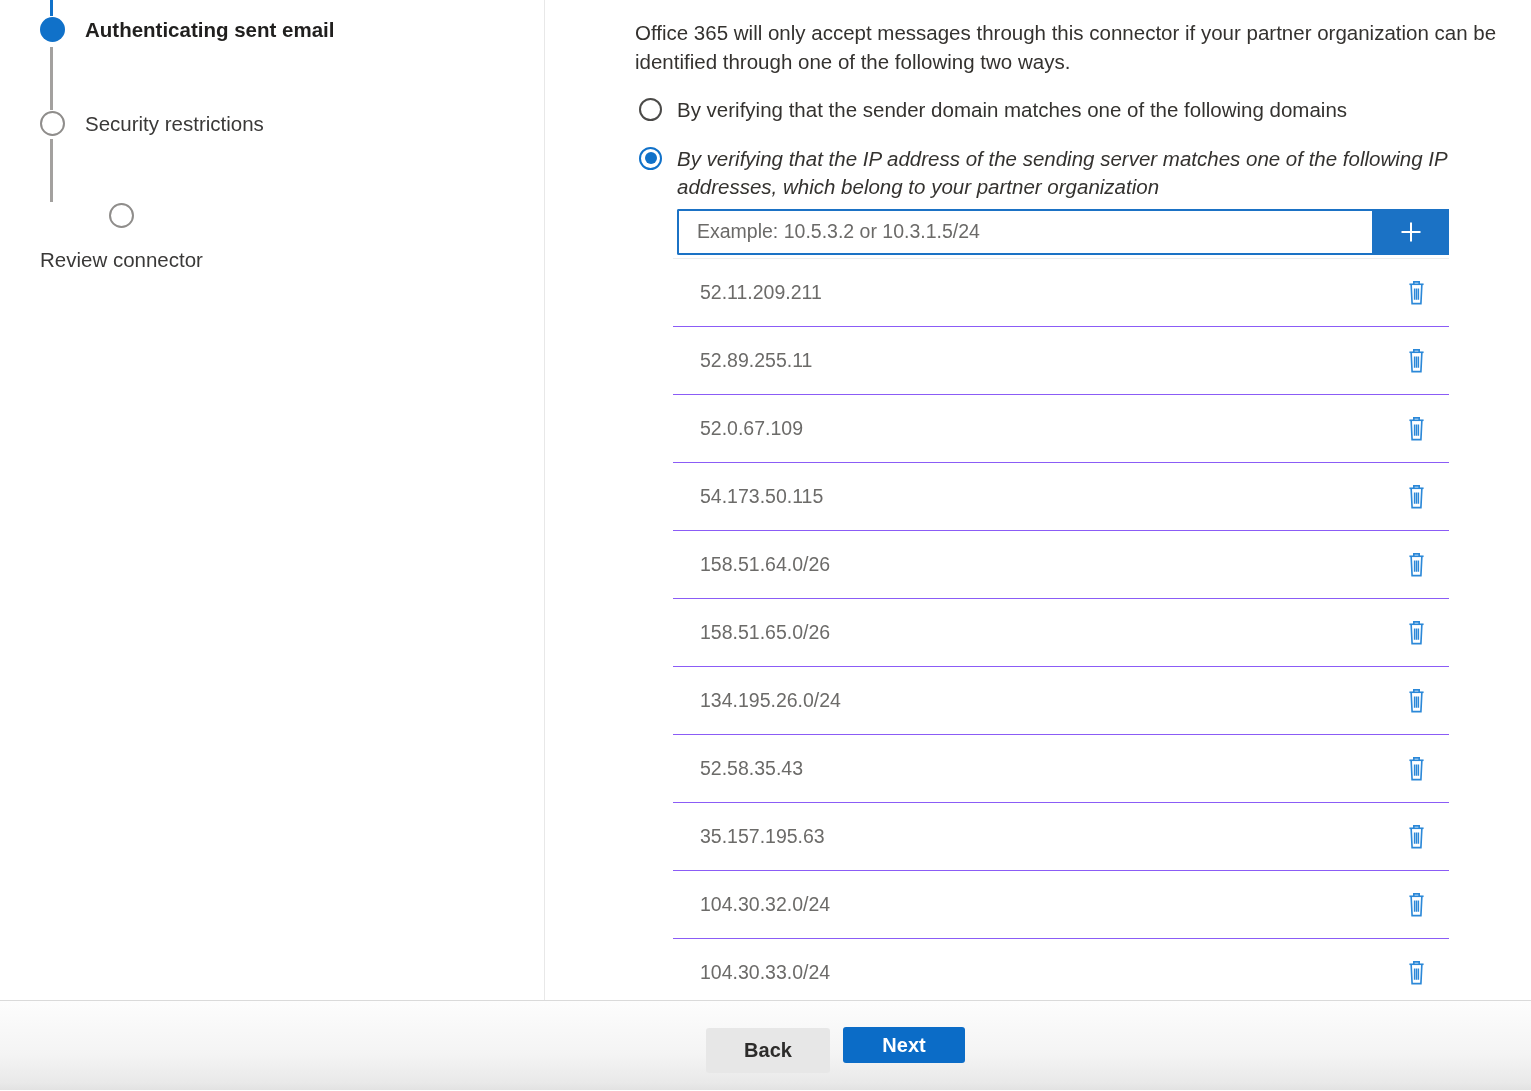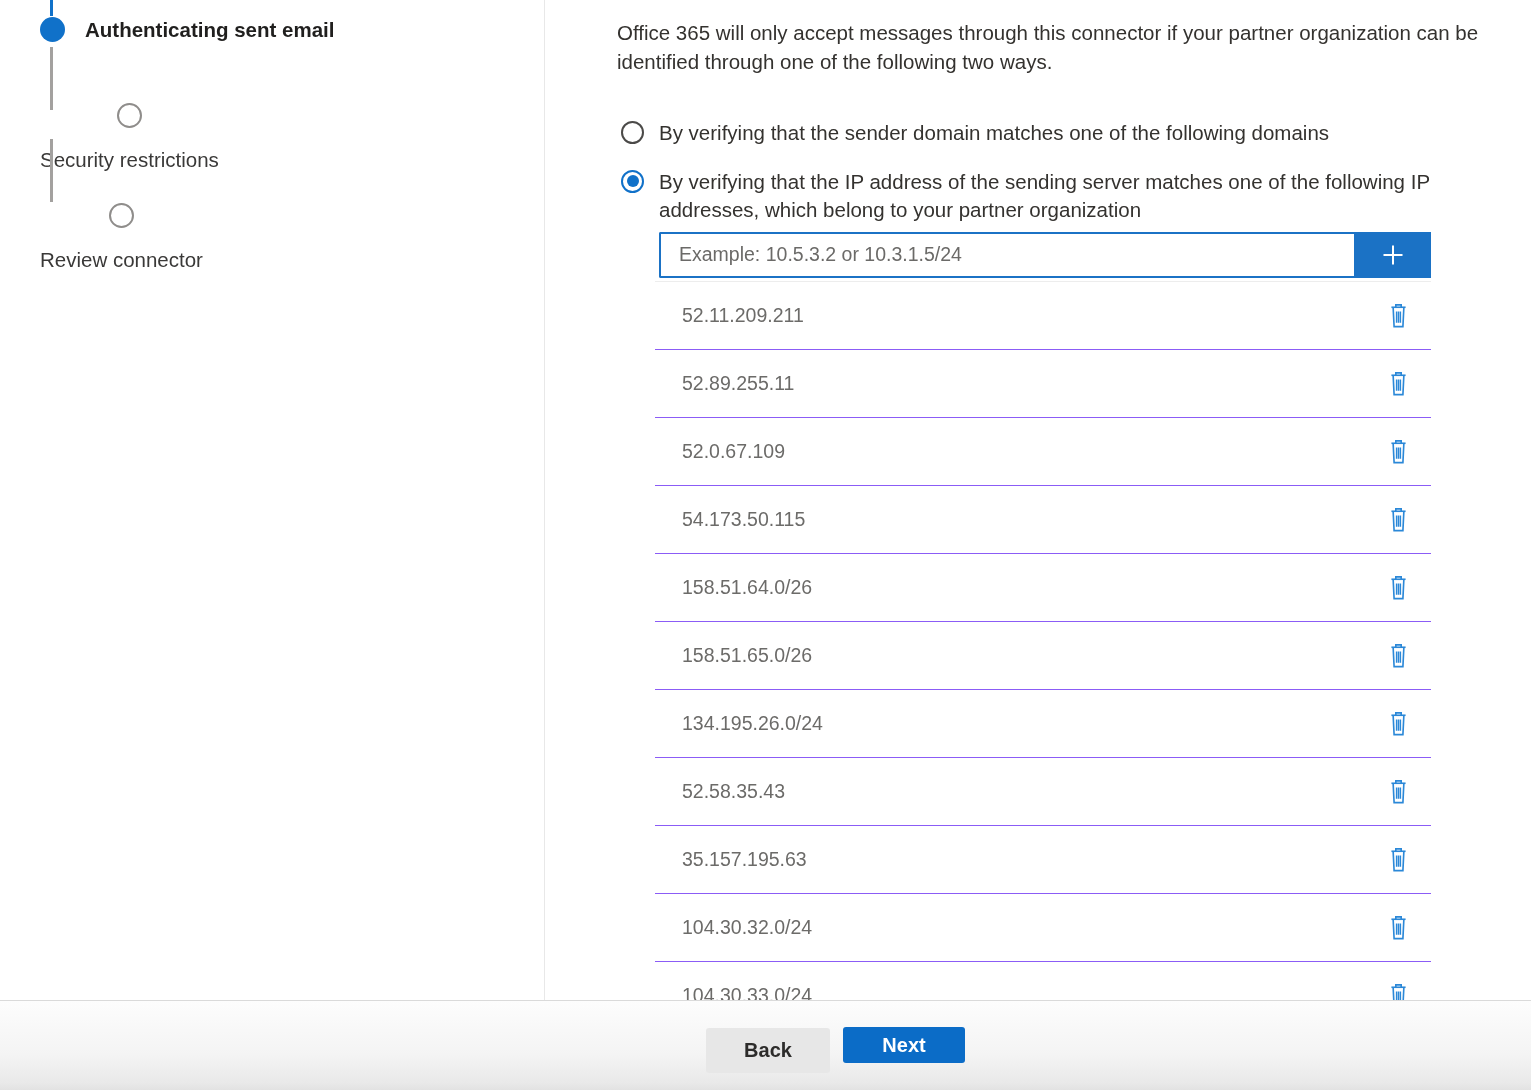--- a/index.html
+++ b/index.html
@@ -2,50 +2,50 @@
 <html><head>
 <meta charset="utf-8">
 <style>
   * { margin:0; padding:0; box-sizing:border-box; }
   html,body { width:1531px; height:1091px; overflow:hidden; background:#fff;
     font-family:"Liberation Sans","DejaVu Sans",sans-serif; }
 
   .app { width:1531px; height:1091px; display:flex; flex-direction:column; }
 
   
-  .content { display:flex; height:1001px; overflow:hidden; border-bottom:1px solid #dadada; }
+  .content { display:flex; height:1001px; overflow:hidden; border-bottom:1px solid #dadada;gap:18px; }
 
   
   .sidebar { position:relative; width:545px; flex:none; border-right:1px solid #e8e8e8; background:#fff; }
   .vline { position:absolute; left:50px; width:3px; }
   .vline.blue { top:0; height:16px; background:#1071c9; }
   .vline.g1 { top:47px; height:63px; background:#a3a19f; }
   .vline.g2 { top:139px; height:63px; background:#a3a19f; }
   .step { position:absolute; left:40px; display:flex; align-items:center; gap:20px; cursor:pointer; }
   .step.s1 { top:17px; }
-  .step.s2 { top:103px;flex-direction:column; }
+  .step.s2 { top:111px; }
   .step.s3 { top:203px;flex-direction:column; }
   .dot { flex:none; border-radius:50%; }
   .dot.filled { width:25px; height:25px; background:#1071c9; }
   .dot.empty { width:25px; height:25px; border:2.5px solid #8f8d8b; background:#fff; }
   .step-label { font-size:20.5px; color:#3a3938; white-space:nowrap; }
   .step.s1 .step-label { font-weight:bold; color:#201f1e; }
 
   
   .main { flex:1; padding:19px 0 0 72px; }
-  .intro { font-size:20.5px; line-height:28.5px; color:#34322f; max-width:918px; margin-bottom:43px; }
+  .intro { font-size:20.5px; line-height:28.5px; color:#34322f; max-width:918px; margin-bottom:20px; }
 
   .option { display:flex; align-items:flex-start; gap:15px; margin-left:4px; }
   .option + .option { margin-top:20px; }
   .radio { flex:none; width:23px; height:23px; border:2px solid #4b4a48; border-radius:50%;
            margin-top:2px; background:#fff; display:flex; align-items:center; justify-content:center; }
   .option.selected .radio { border-color:#1071c9; }
   .radio-dot { width:12px; height:12px; border-radius:50%; background:#1071c9; }
   .option-label { font-size:20.5px; line-height:28.5px; color:#34322f; }
-  .option-label.wrap { max-width:828px; }
+  .option-label.wrap { max-width:828px;font-style:italic; }
 
   .ip-entry { display:flex; margin:7px 0 0 42px; width:772px; height:46px; }
   .ip-input { flex:1; height:46px; border:2px solid #1b72c5; border-right:none; border-radius:2px 0 0 2px;
               padding:0 18px; font-size:19.5px; color:#0369a1; outline:none;
               font-family:"Liberation Sans","DejaVu Sans",sans-serif; }
   .ip-input::placeholder { color:#6b6a68; opacity:1; }
   .add-btn { flex:none; width:77px; height:46px; background:#1b72c5; border:none; cursor:pointer;
              display:flex; align-items:center; justify-content:center; }
 
   .ip-list { margin:3px 0 0 38px; width:776px; border-top:1px solid #ededed; }

